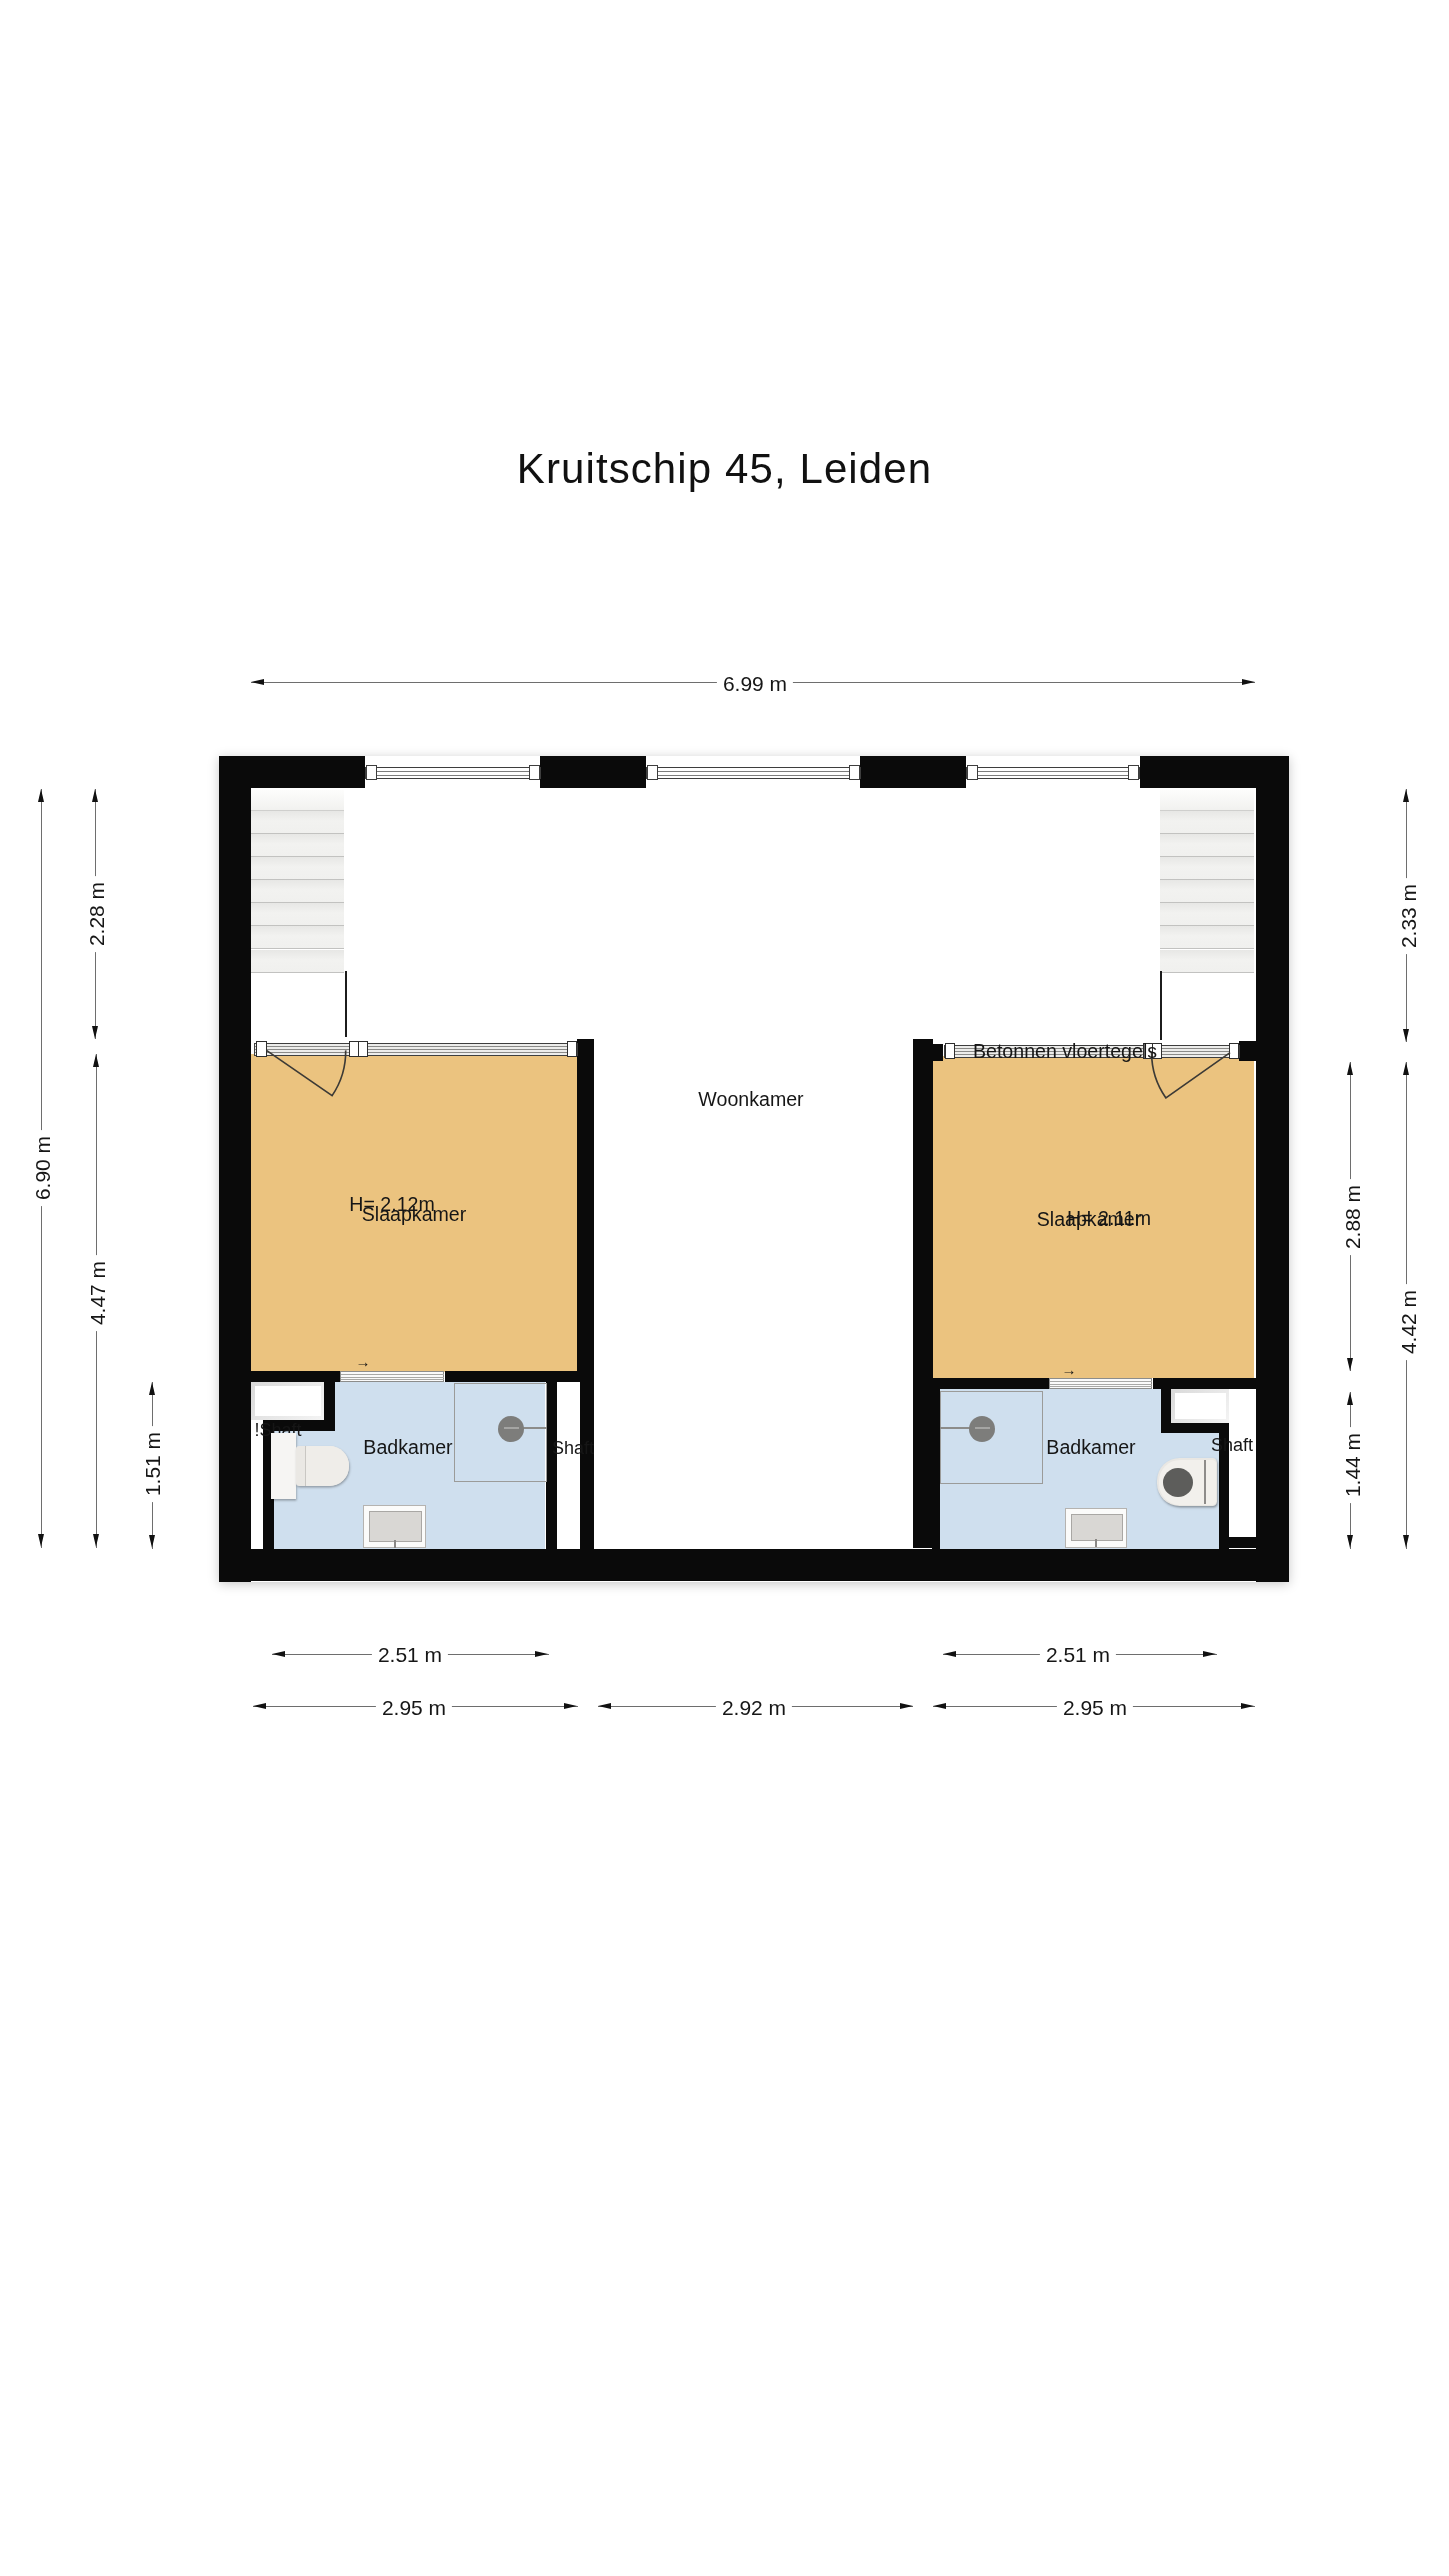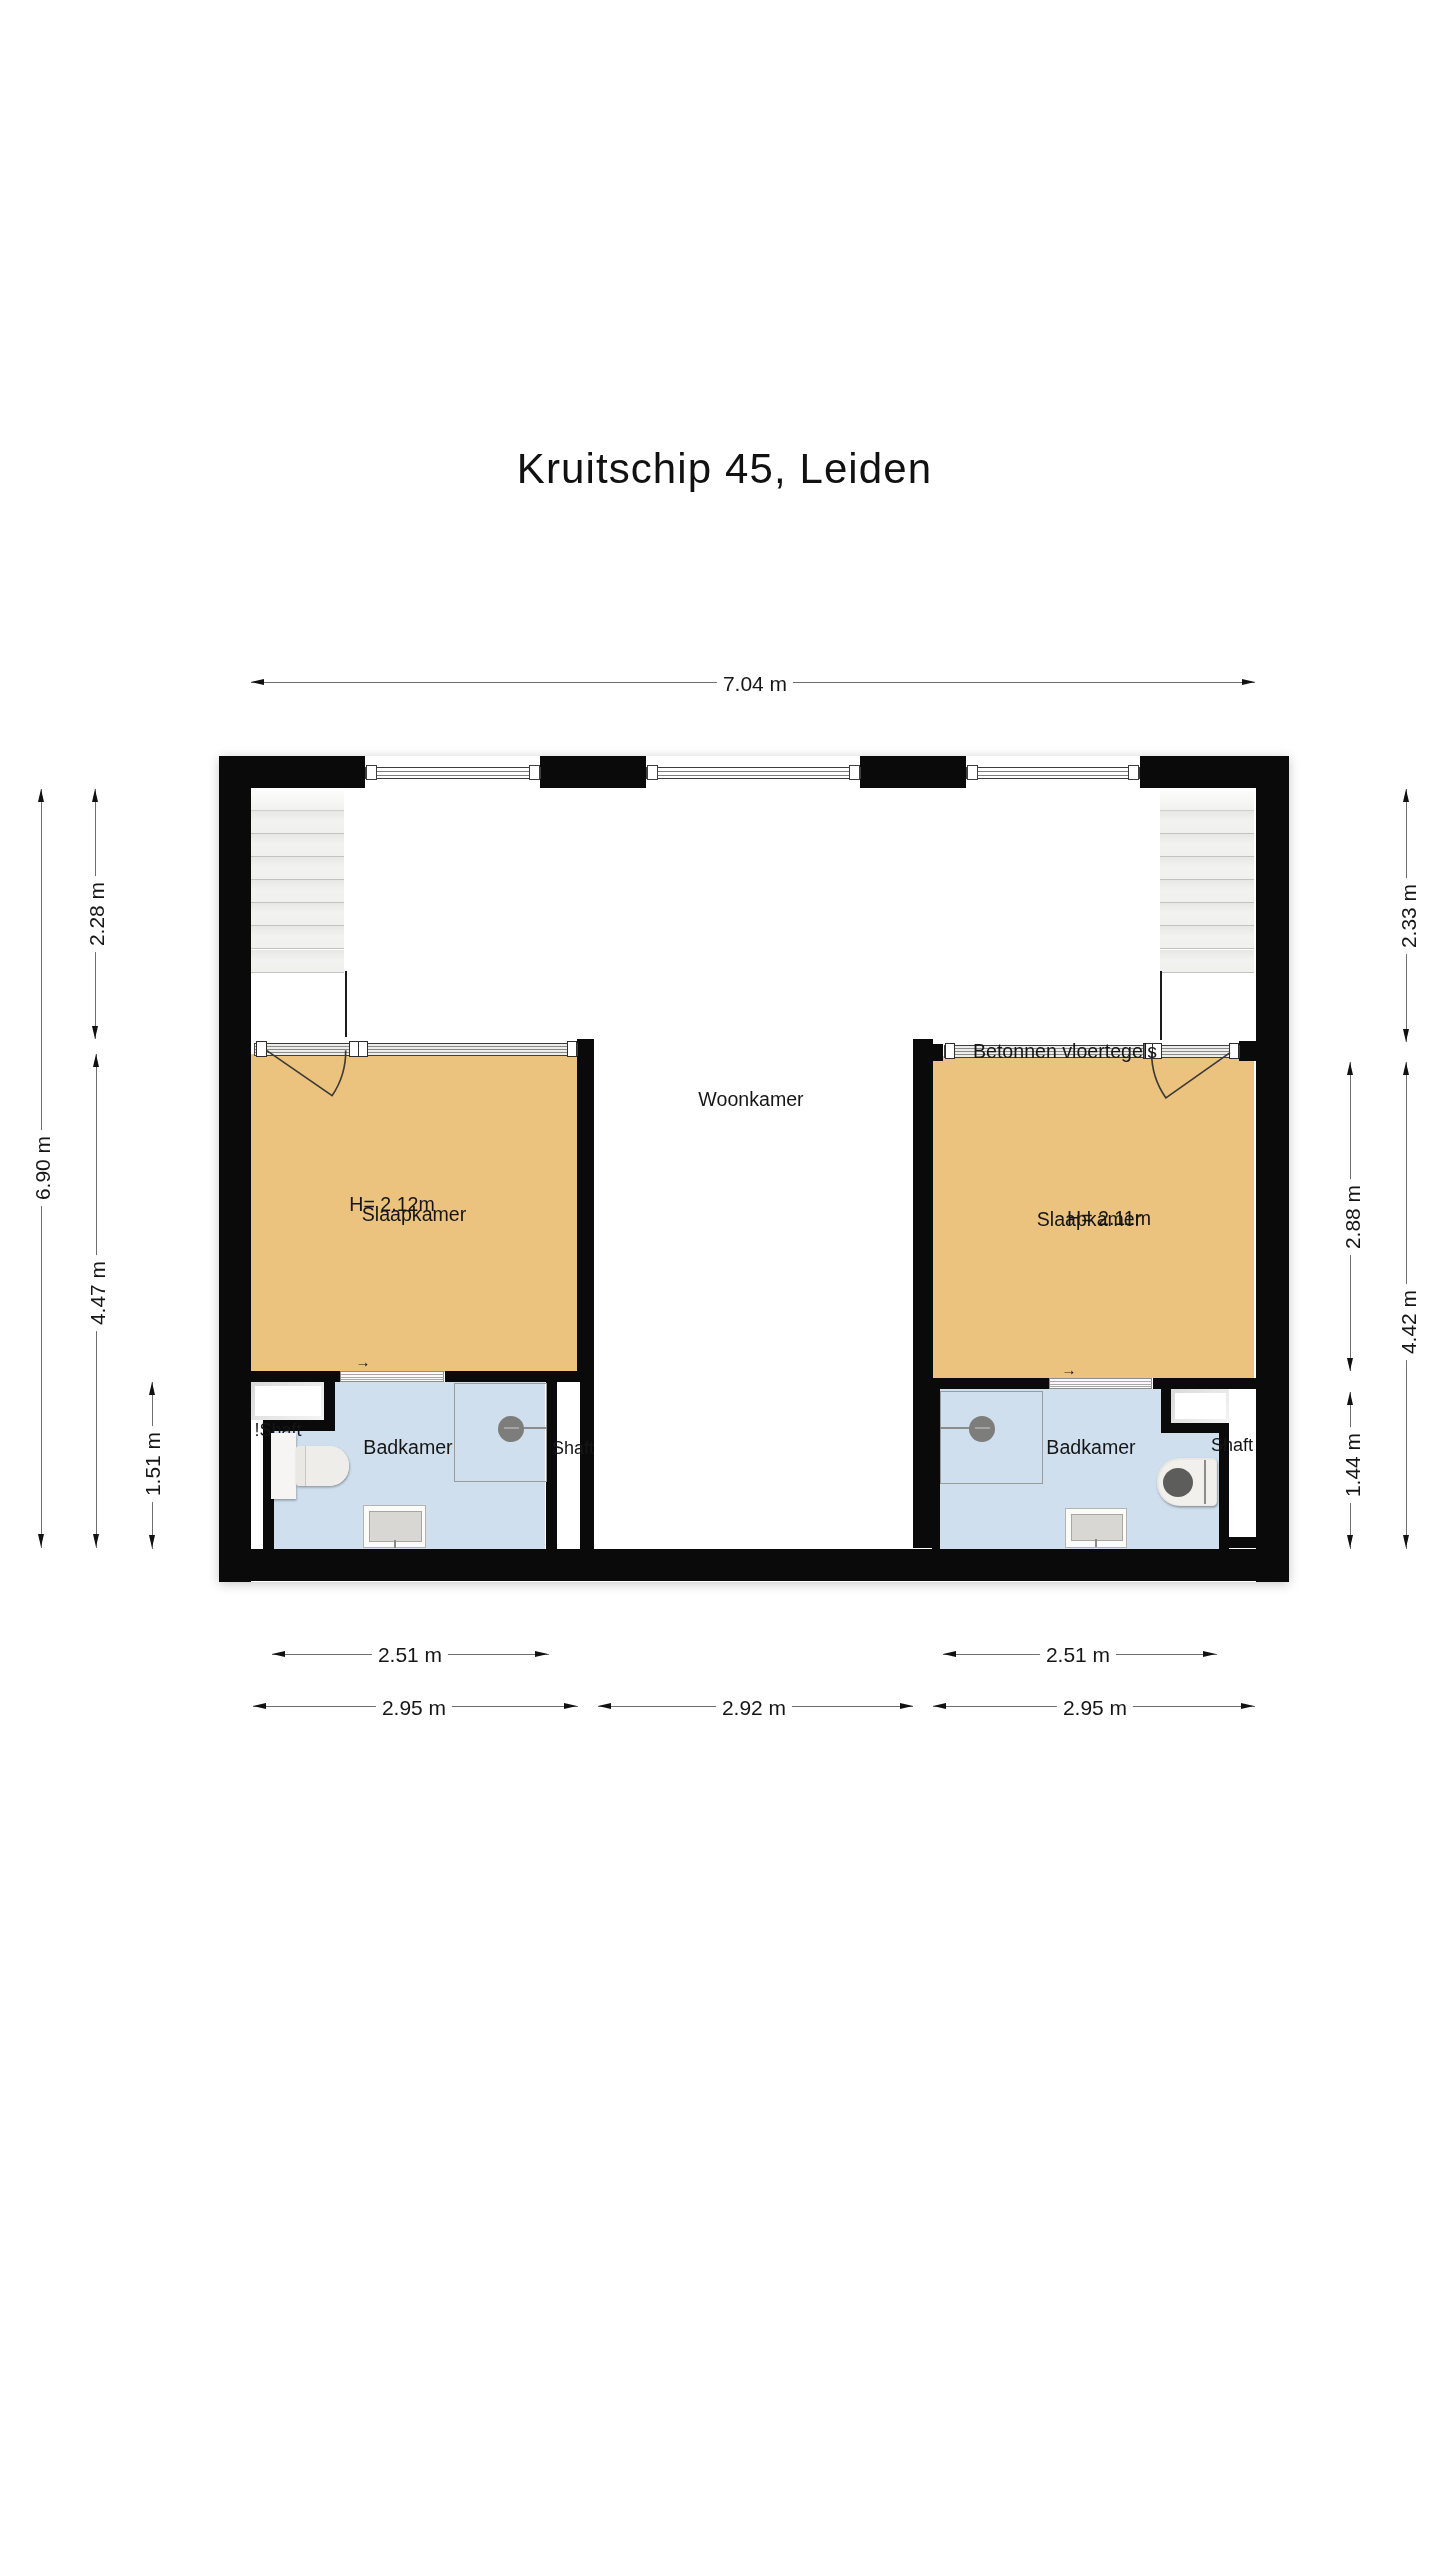--- a/index.html
+++ b/index.html
@@ -239,21 +239,21 @@
 </div>
 
 <div class="abs" style="left:1065px;top:1508px;width:62px;height:40px;background:#fbfbfa;border:1.5px solid #b5b3b0;box-sizing:border-box;">
   <div class="abs" style="left:4.5px;top:5.3px;width:50px;height:25px;background:#d9d7d4;border:0.8px solid #a9a7a4;"></div>
   <div class="abs" style="left:29px;top:30px;width:1.5px;height:7.5px;background:#8a8886;"></div>
 </div>
 
 <div class="dlh" style="left:251px;top:682px;width:1004px;"></div>
 <div class="arwl" style="left:251px;top:679px;"></div>
 <div class="arwr" style="left:1242px;top:679px;"></div>
-<div class="dtx" style="left:755px;top:683px;">7.04 m</div>
+<div class="dtx" style="left:755px;top:683px;">6.99 m</div>
 
 <div class="dlv" style="left:41px;top:789px;height:759px;"></div>
 <div class="arwu" style="left:38px;top:789px;"></div>
 <div class="arwd" style="left:38px;top:1534px;"></div>
 <div class="dtxv" style="left:42px;top:1168px;">6.90 m</div>
 
 <div class="dlv" style="left:95px;top:789px;height:250px;"></div>
 <div class="arwu" style="left:92px;top:789px;"></div>
 <div class="arwd" style="left:92px;top:1026px;"></div>
 <div class="dtxv" style="left:96px;top:914px;">2.28 m</div>

